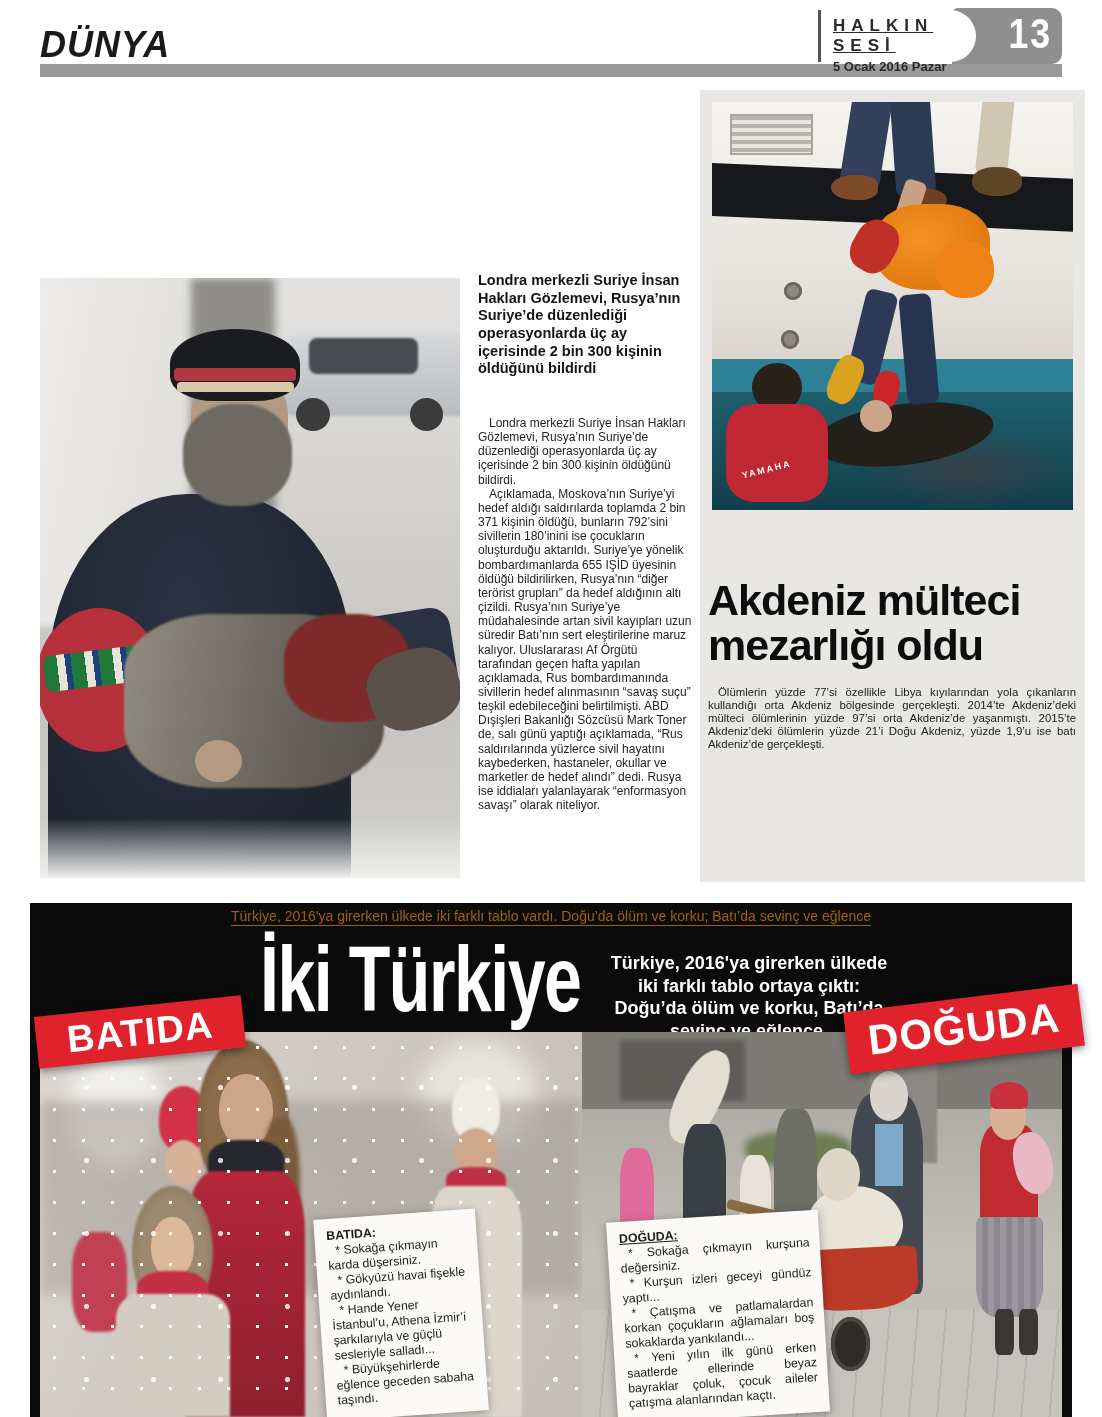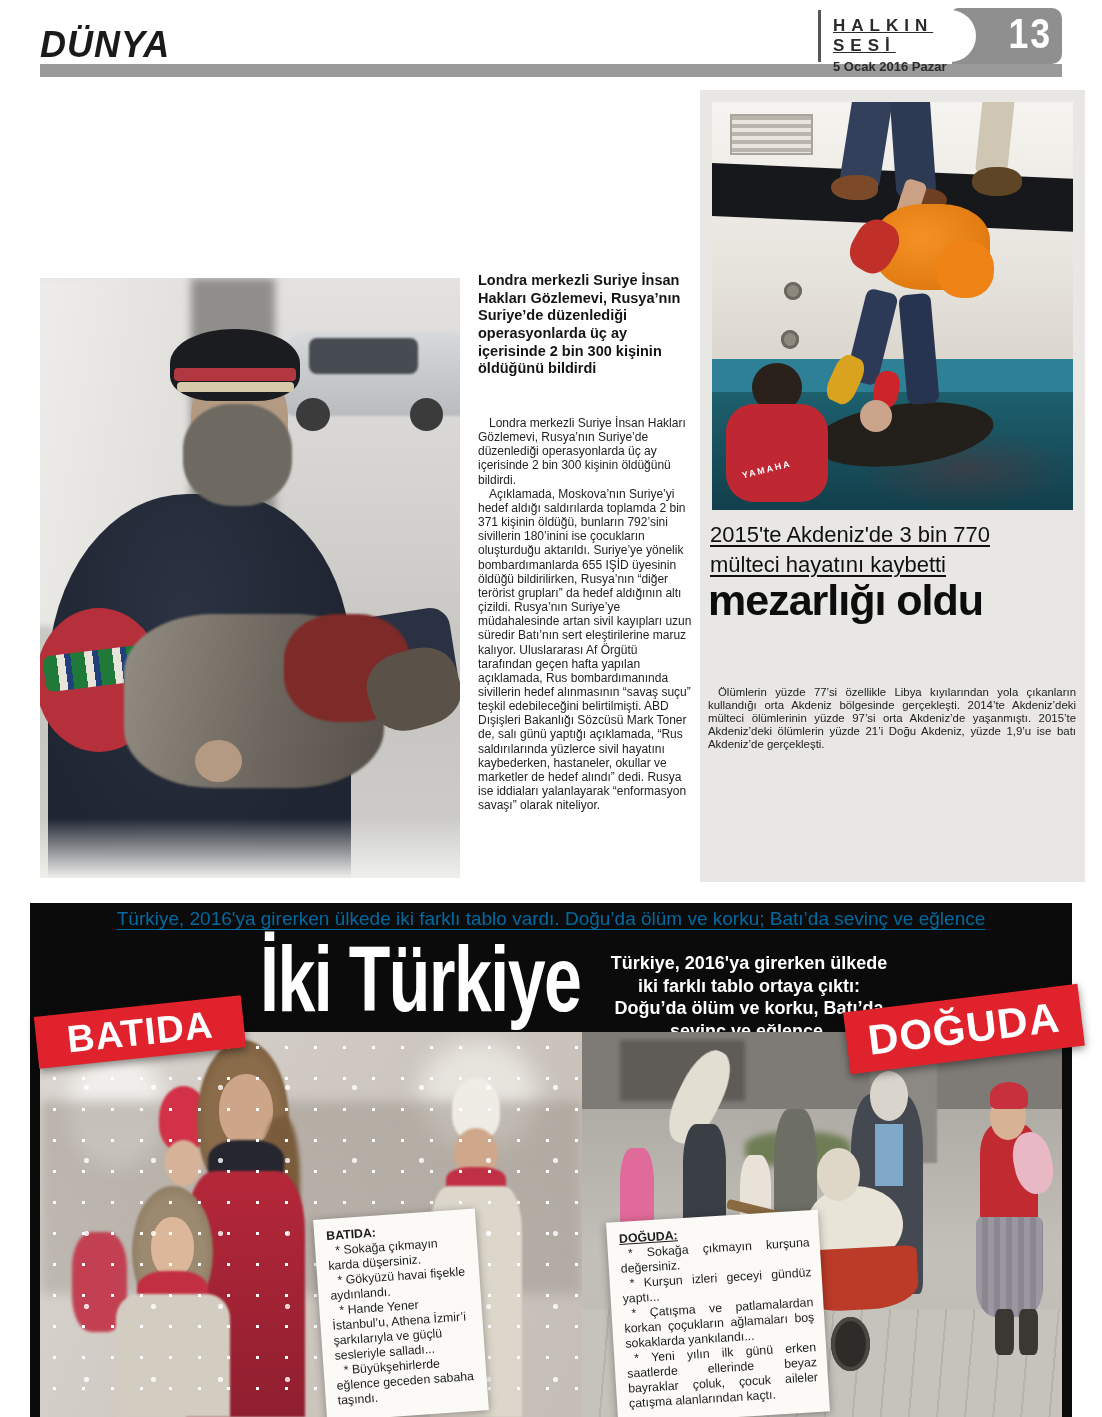--- a/index.html
+++ b/index.html
@@ -91,21 +91,21 @@
   .kicker{left:710px;top:520px;width:360px;font-size:22px;font-weight:500;color:#101010;line-height:1.35;}
   .kicker span{text-decoration:underline;text-underline-offset:3px;}
   .hl-right{left:708px;top:578px;line-height:1.05;}
   .hl-right .ln{display:block;font-size:43px;font-weight:800;letter-spacing:-1px;color:#0d0d0d;}
   .bodyright{left:708px;top:686px;width:368px;font-size:11.4px;line-height:1.14;color:#222;
              text-align:justify;}
   .bodyright p{margin:0;text-indent:10px;}
 
   
   .blacksec{left:30px;top:903px;width:1042px;height:514px;background:#0b0b0b;}
-  .strap{left:36px;top:908px;width:1030px;font-size:19px;color:#0369a1;text-align:center;white-space:nowrap;}
+  .strap{left:36px;top:908px;width:1030px;font-size:14px;color:#a16207;text-align:center;white-space:nowrap;}
   .strap span{text-decoration:underline;text-underline-offset:4px;}
   .ikiturkiye{left:260px;top:936px;font-size:92px;font-weight:800;color:#fff;letter-spacing:-2px;
               transform:scaleX(.74);transform-origin:left top;white-space:nowrap;line-height:.95;}
   .deck{left:592px;top:952px;width:290px;font-size:18px;font-weight:700;color:#fff;text-align:center;line-height:1.25;margin-left:12px;}
 
   
   .photo3{left:40px;top:1032px;width:1022px;height:385px;overflow:hidden;background:#b8b5af;}
   .p3L{left:0;top:0;width:53%;height:100%;overflow:hidden;
        background:linear-gradient(115deg,#dcd7d2,#cfc9c2 40%,#c5beb7);}
   .p3L .bokeh1{left:5%;top:5%;width:18%;height:30%;background:#efeeea;border-radius:50%;filter:blur(10px);}
@@ -245,26 +245,23 @@
     <div class="abs p2-jean1"></div>
     <div class="abs p2-jean2"></div>
     <div class="abs p2-sock"></div>
     <div class="abs p2-boot"></div>
     <div class="abs p2-head"></div>
     <div class="abs p2-rvest"></div>
     <div class="abs p2-ylabel">YAMAHA</div>
     <div class="abs p2-head2"></div>
   </div>
 
-  <div class="abs kicker">
-    <span>2015'te Akdeniz'de 3 bin 770</span><br>
-    <span>mülteci hayatını kaybetti</span>
-  </div>
 
   <div class="abs hl-right">
+    <span class="ln">Akdeniz mülteci</span>
     <span class="ln">mezarlığı oldu</span>
   </div>
 
   <div class="abs bodyright">
     <p>Ölümlerin yüzde 77’si özellikle Libya kıyılarından yola çıkanların kullandığı orta Akdeniz bölgesinde gerçekleşti. 2014’te Akdeniz’deki mülteci ölümlerinin yüzde 97’si orta Akdeniz’de yaşanmıştı. 2015’te Akdeniz’deki ölümlerin yüzde 21’i Doğu Akdeniz, yüzde 1,9’u ise batı Akdeniz’de gerçekleşti.</p>
   </div>
 
   <div class="abs blacksec"></div>
   <div class="abs strap">
     <span>Türkiye, 2016'ya girerken ülkede iki farklı tablo vardı. Doğu’da ölüm ve korku; Batı’da sevinç ve eğlence</span>

